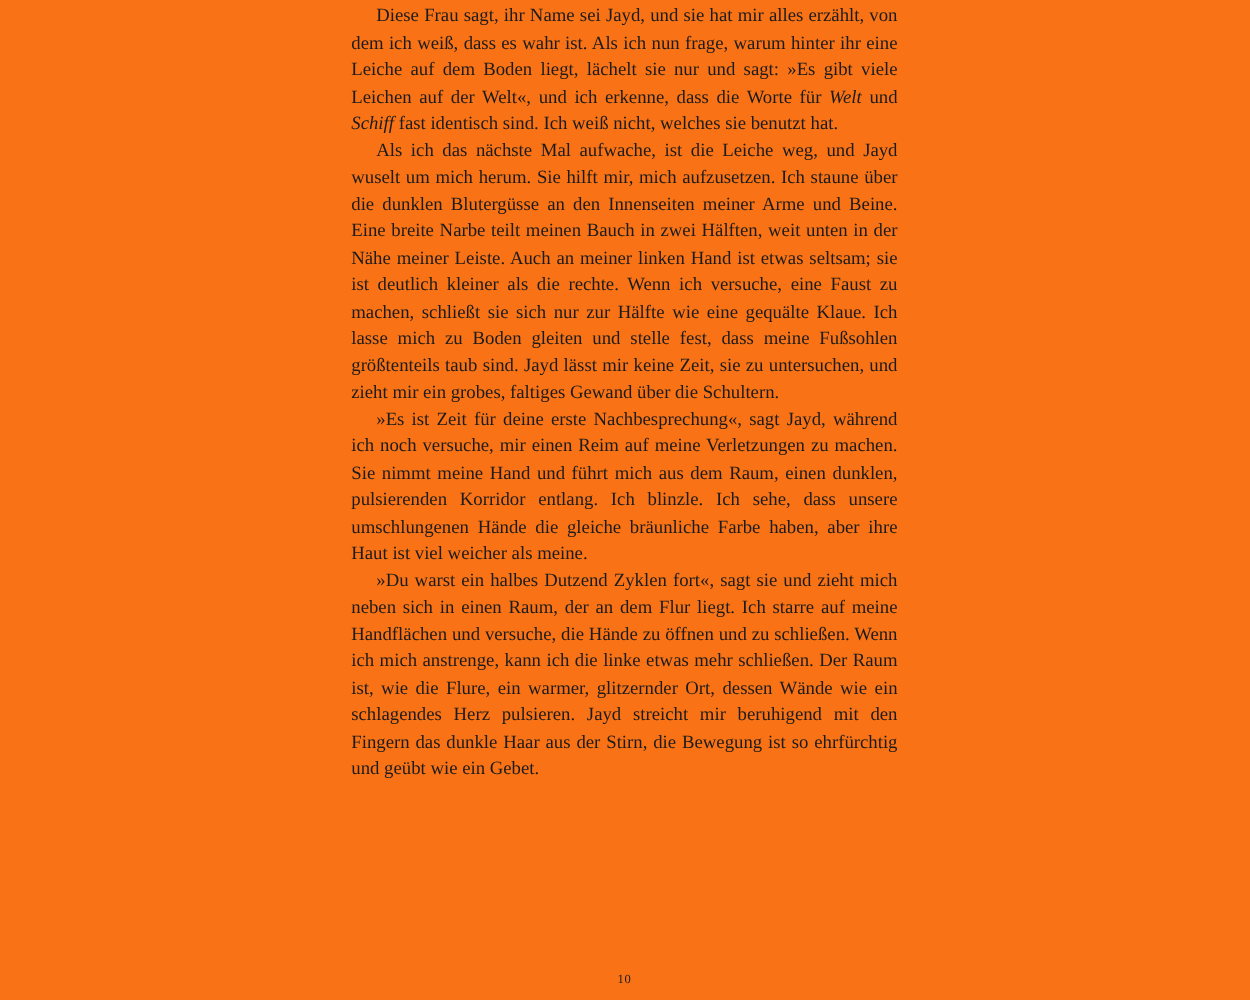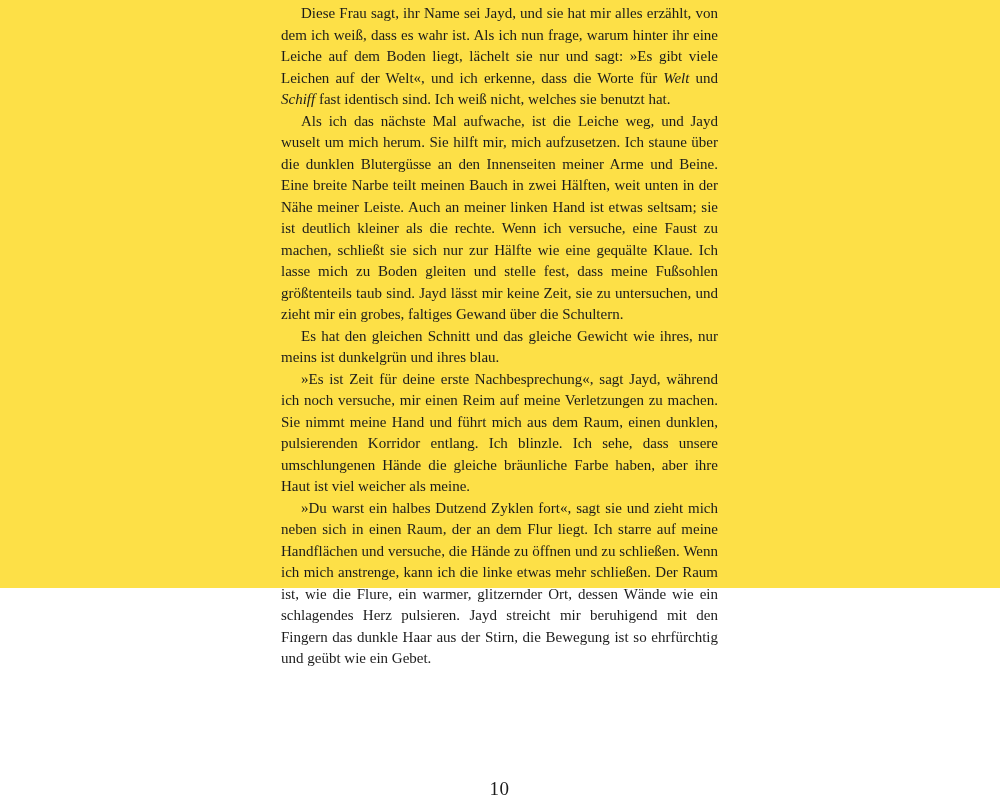--- a/index.html
+++ b/index.html
@@ -10,22 +10,22 @@
   body {
     width: 1000px;
     height: 800px;
     overflow: hidden;
     font-family: "Liberation Serif", "DejaVu Serif", serif;
     color: #1b1b1b;
   }
   .book-page {
     position: relative;
     width: 1000px;
-    height: 588px;
-    background: #fde047;
+    height: 800px;
+    background: #f97316;
   }
   .text-block {
     position: absolute;
     left: 281px;
     top: 3px;
     width: 437px;
     text-align: justify;
     font-size: 15px;
     line-height: 21.5px;
     hyphens: auto;
@@ -38,30 +38,29 @@
   }
   .italic {
     font-style: italic;
   }
   .page-number {
     position: absolute;
     left: 281px;
     top: 778px;
     width: 437px;
     text-align: center;
-    font-size: 19px;
+    font-size: 10px;
     letter-spacing: 0.5px;
     color: #1b1b1b;
   }
 </style>
 </head>
 <body>
 
 <div class="book-page">
   <main class="text-block" id="text-block">
       <p class="para"><span class="">Diese Frau sagt, ihr Name sei Jayd, und sie hat mir alles erzählt, von dem ich weiß, dass es wahr ist. Als ich nun frage, warum hinter ihr eine Leiche auf dem Boden liegt, lächelt sie nur und sagt: »Es gibt viele Leichen auf der Welt«, und ich erkenne, dass die Worte für </span><span class="italic">Welt</span><span class=""> und </span><span class="italic">Schiff</span><span class=""> fast identisch sind. Ich weiß nicht, welches sie benutzt hat.</span></p>
       <p class="para"><span class="">Als ich das nächste Mal aufwache, ist die Leiche weg, und Jayd wuselt um mich herum. Sie hilft mir, mich aufzusetzen. Ich staune über die dunklen Blutergüsse an den Innenseiten meiner Arme und Beine. Eine breite Narbe teilt meinen Bauch in zwei Hälften, weit unten in der Nähe meiner Leiste. Auch an meiner linken Hand ist etwas seltsam; sie ist deutlich kleiner als die rechte. Wenn ich versuche, eine Faust zu machen, schließt sie sich nur zur Hälfte wie eine gequälte Klaue. Ich lasse mich zu Boden gleiten und stelle fest, dass meine Fußsohlen größtenteils taub sind. Jayd lässt mir keine Zeit, sie zu untersuchen, und zieht mir ein grobes, faltiges Gewand über die Schultern.</span></p>
-      <p class="para"><span class="">Es hat den gleichen Schnitt und das gleiche Gewicht wie ihres, nur meins ist dunkelgrün und ihres blau.</span></p>
       <p class="para"><span class="">»Es ist Zeit für deine erste Nachbesprechung«, sagt Jayd, während ich noch versuche, mir einen Reim auf meine Verletzungen zu machen. Sie nimmt meine Hand und führt mich aus dem Raum, einen dunklen, pulsierenden Korridor entlang. Ich blinzle. Ich sehe, dass unsere umschlungenen Hände die gleiche bräunliche Farbe haben, aber ihre Haut ist viel weicher als meine.</span></p>
       <p class="para"><span class="">»Du warst ein halbes Dutzend Zyklen fort«, sagt sie und zieht mich neben sich in einen Raum, der an dem Flur liegt. Ich starre auf meine Handflächen und versuche, die Hände zu öffnen und zu schließen. Wenn ich mich anstrenge, kann ich die linke etwas mehr schließen. Der Raum ist, wie die Flure, ein warmer, glitzernder Ort, dessen Wände wie ein schlagendes Herz pulsieren. Jayd streicht mir beruhigend mit den Fingern das dunkle Haar aus der Stirn, die Bewegung ist so ehrfürchtig und geübt wie ein Gebet.</span></p>
     </main>
   <footer class="page-number">10</footer>
 </div>
 
 </body></html>

